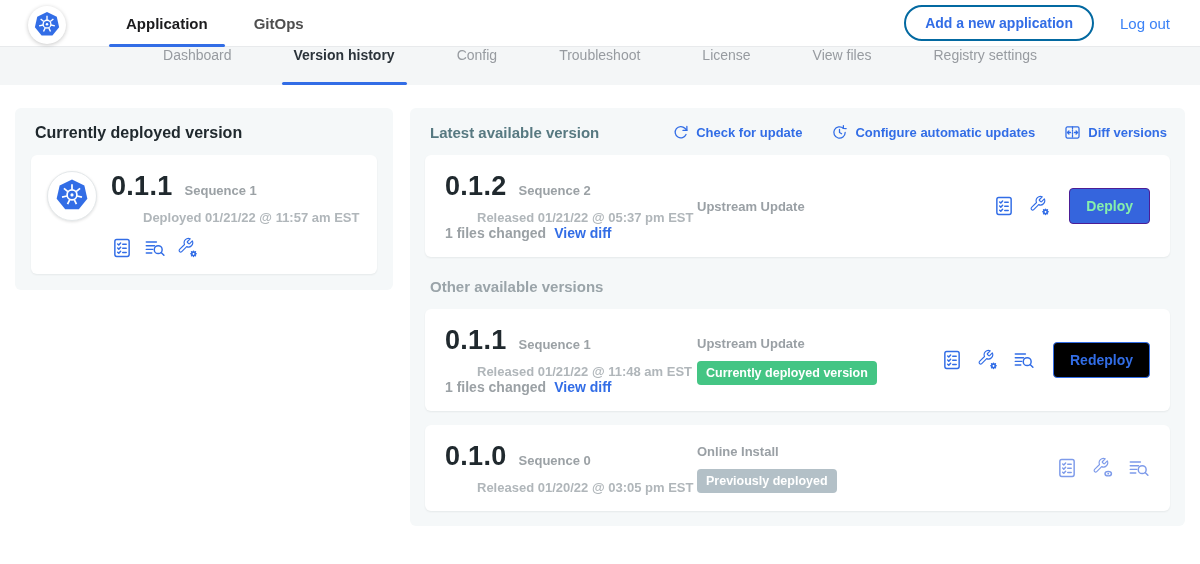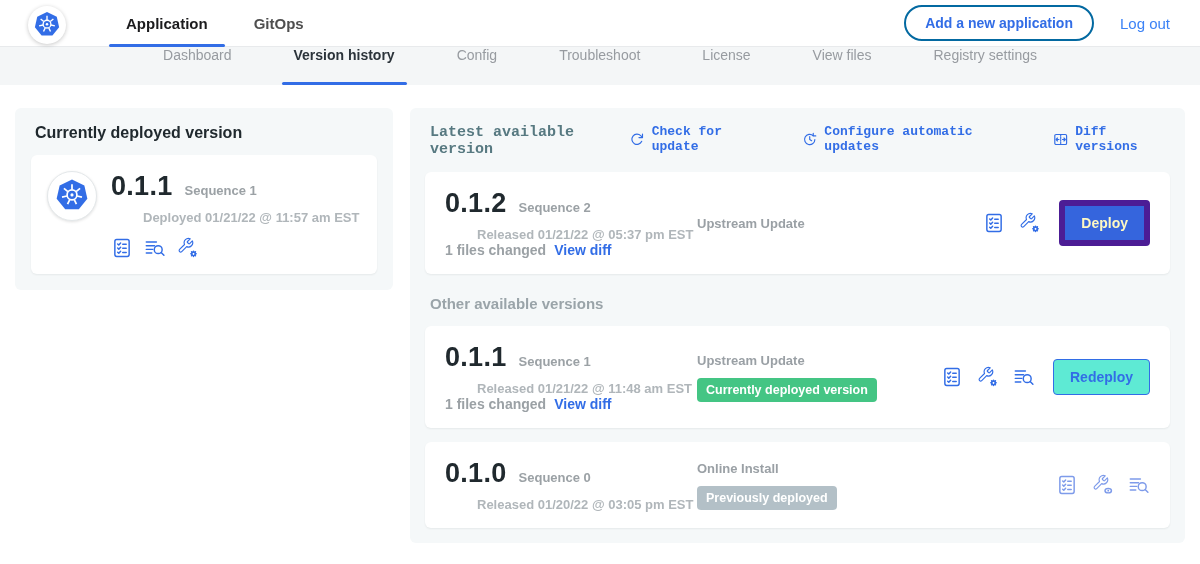--- a/index.html
+++ b/index.html
@@ -52,39 +52,39 @@
   .meta { font-size:13px; color:#b0b6ba; font-weight:600; margin-top:8px;margin-left:32px; }
   .icon-row { display:flex; align-items:center; gap:11px; margin-top:12px; }
   
   .icn { width:22px; height:22px; stroke:#326de6; color:#326de6; fill:none;
          stroke-width:1.6; stroke-linecap:round; stroke-linejoin:round; cursor:pointer; }
   .icn.sm { width:17px; height:17px; stroke-width:1.8; }
   .icn.lt { stroke:#7e9bea; color:#7e9bea; }
   .logo-svg { display:block; }
   
   .right-panel { flex:1; padding:14px 15px 15px; }
-  .rp-head { display:flex; align-items:flex-start; justify-content:space-between; padding:2px 3px 0 5px;font-family:Liberation Mono, monospace; }
+  .rp-head { display:flex; align-items:flex-start; justify-content:space-between; padding:2px 3px 0 5px; }
   .rp-title { font-size:15px; font-weight:700; color:#577981; }
-  .rp-actions { display:flex; align-items:center; gap:37px; }
+  .rp-actions { display:flex; align-items:center; gap:29px; }
   .action-link { display:flex; align-items:center; gap:7px; color:#326de6; font-size:13px;
           font-weight:700; cursor:pointer; }
   .vrow { background:#fff; border-radius:6px; margin-top:14px; padding:16px 20px;
           display:flex; align-items:stretch; box-shadow:0 1px 2px rgba(32,41,46,.07); }
   .v-left { width:252px; flex-shrink:0; }
   .v-mid { flex:1; display:flex; flex-direction:column; justify-content:center; gap:10px; }
   .source { font-size:13px; font-weight:700; color:#9aa0a5; }
   .badge { display:inline-block; font-size:12.5px; font-weight:700; color:#fff;
           padding:5px 9px; border-radius:4px; width:fit-content; }
   .badge.green { background:#44c584; }
   .badge.gray { background:#b3c0c7; }
   .v-right { display:flex; align-items:center; gap:14px; flex-shrink:0; }
   .btn { font-size:14px; font-weight:700; border-radius:4px; padding:9px 16px; cursor:pointer;
           font-family:inherit; margin-left:4px; }
-  .btn.solid { background:#3565dd; color:#fef9c3; border:6px solid #4c1d95; }
-  .btn.outline { background:#5eead4; color:#326de6; border:1px solid #326de6; }
+  .btn.solid { background:#3565dd; color:#86efac; border:1px solid #4c1d95; }
+  .btn.outline { background:#000000; color:#326de6; border:1px solid #326de6; }
   .files-line { display:flex; align-items:center; gap:8px; margin-top:0; font-size:14px; }
   .files-txt { color:#9ba1a5; font-weight:600; }
   .view-diff { color:#326de6; font-weight:700; cursor:pointer; }
   .other-title { font-size:15px; font-weight:700; color:#9aa4a9; margin:21px 5px 0; }
 </style>
 </head>
 <body>
 
 <div class="header">
   <div class="logo-badge">

